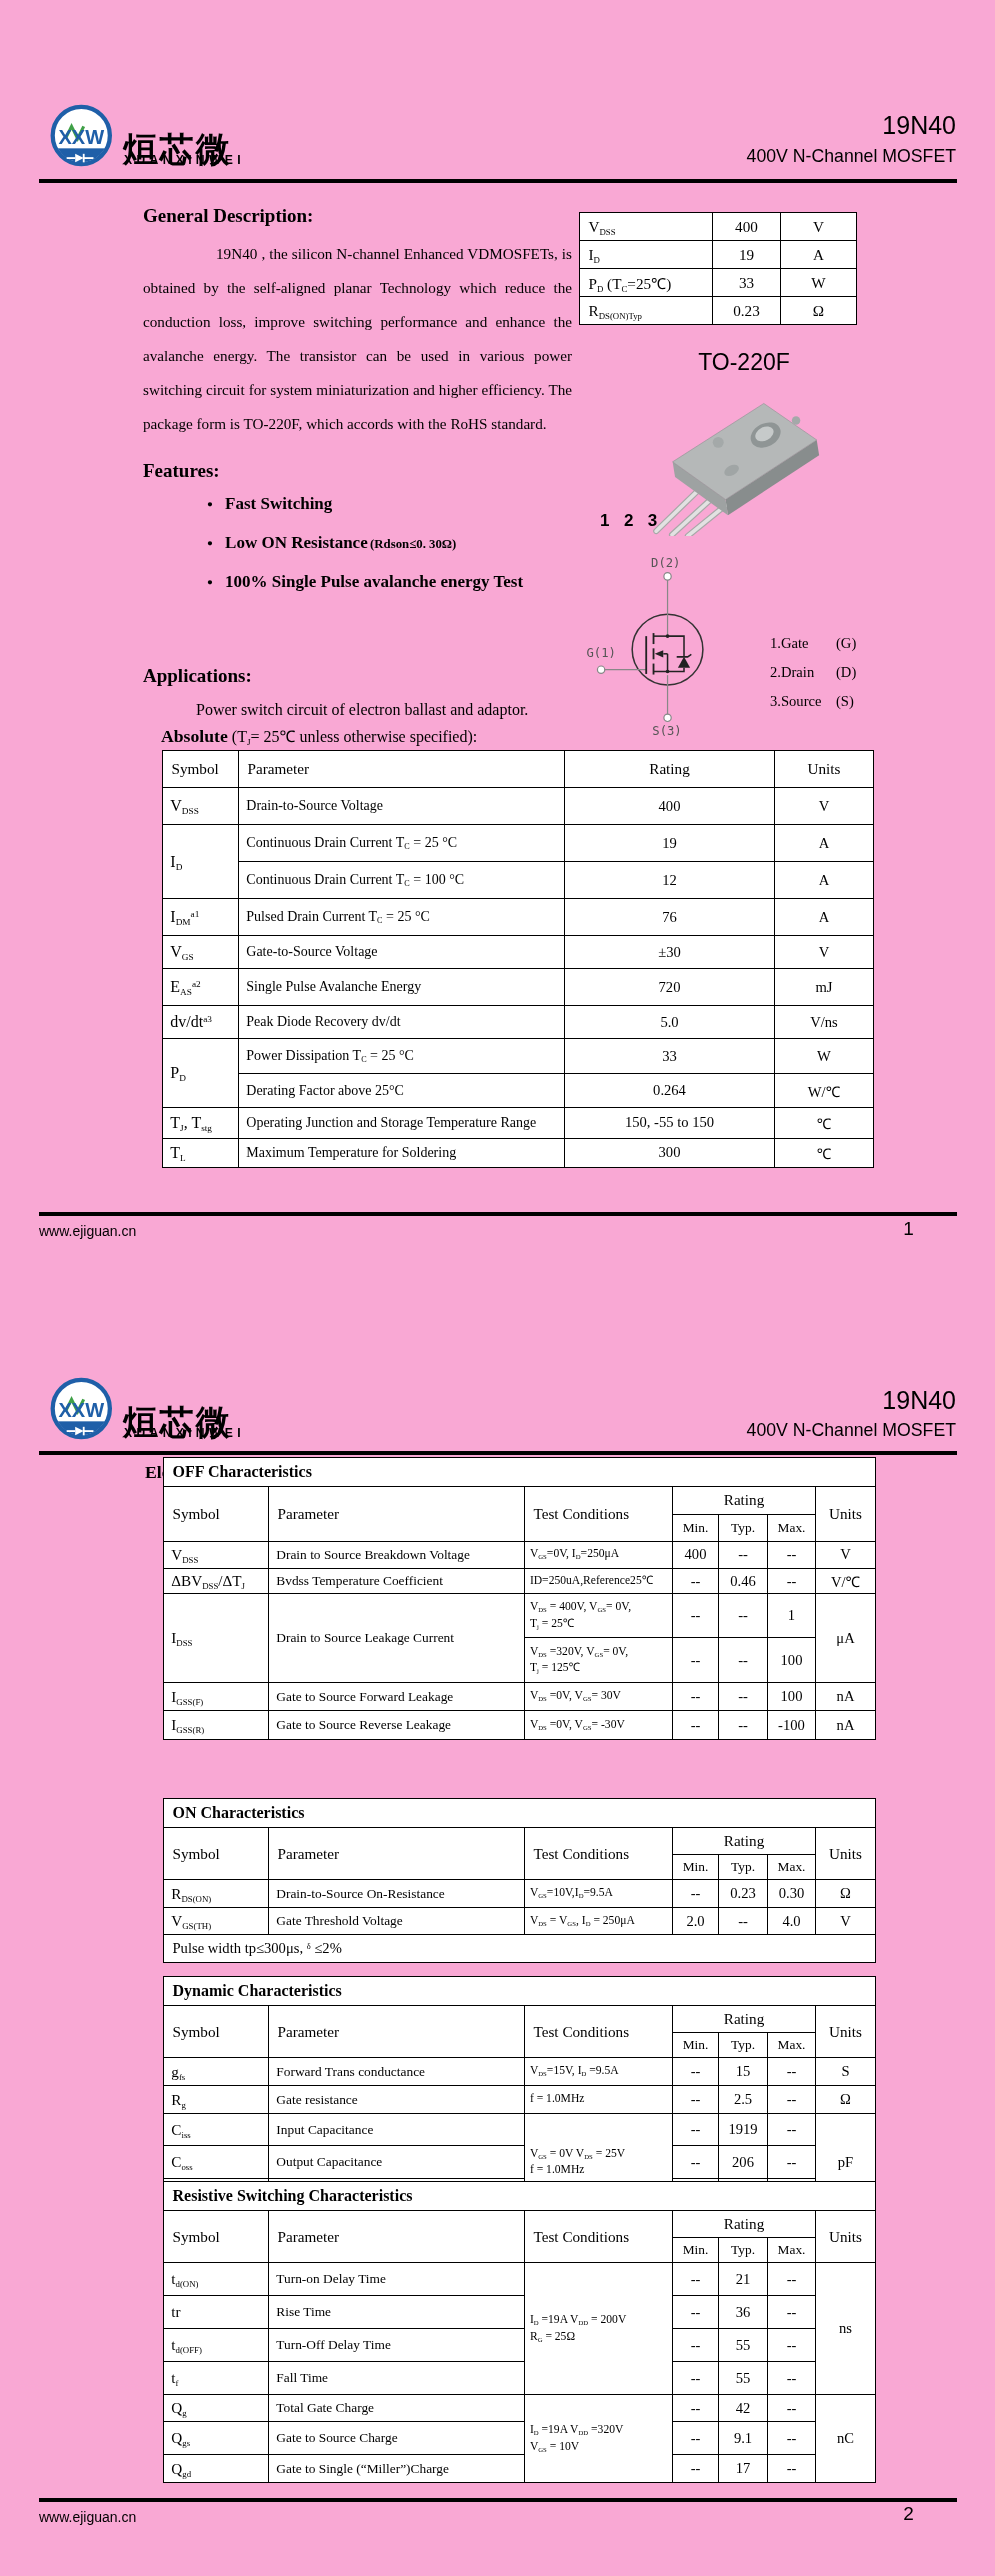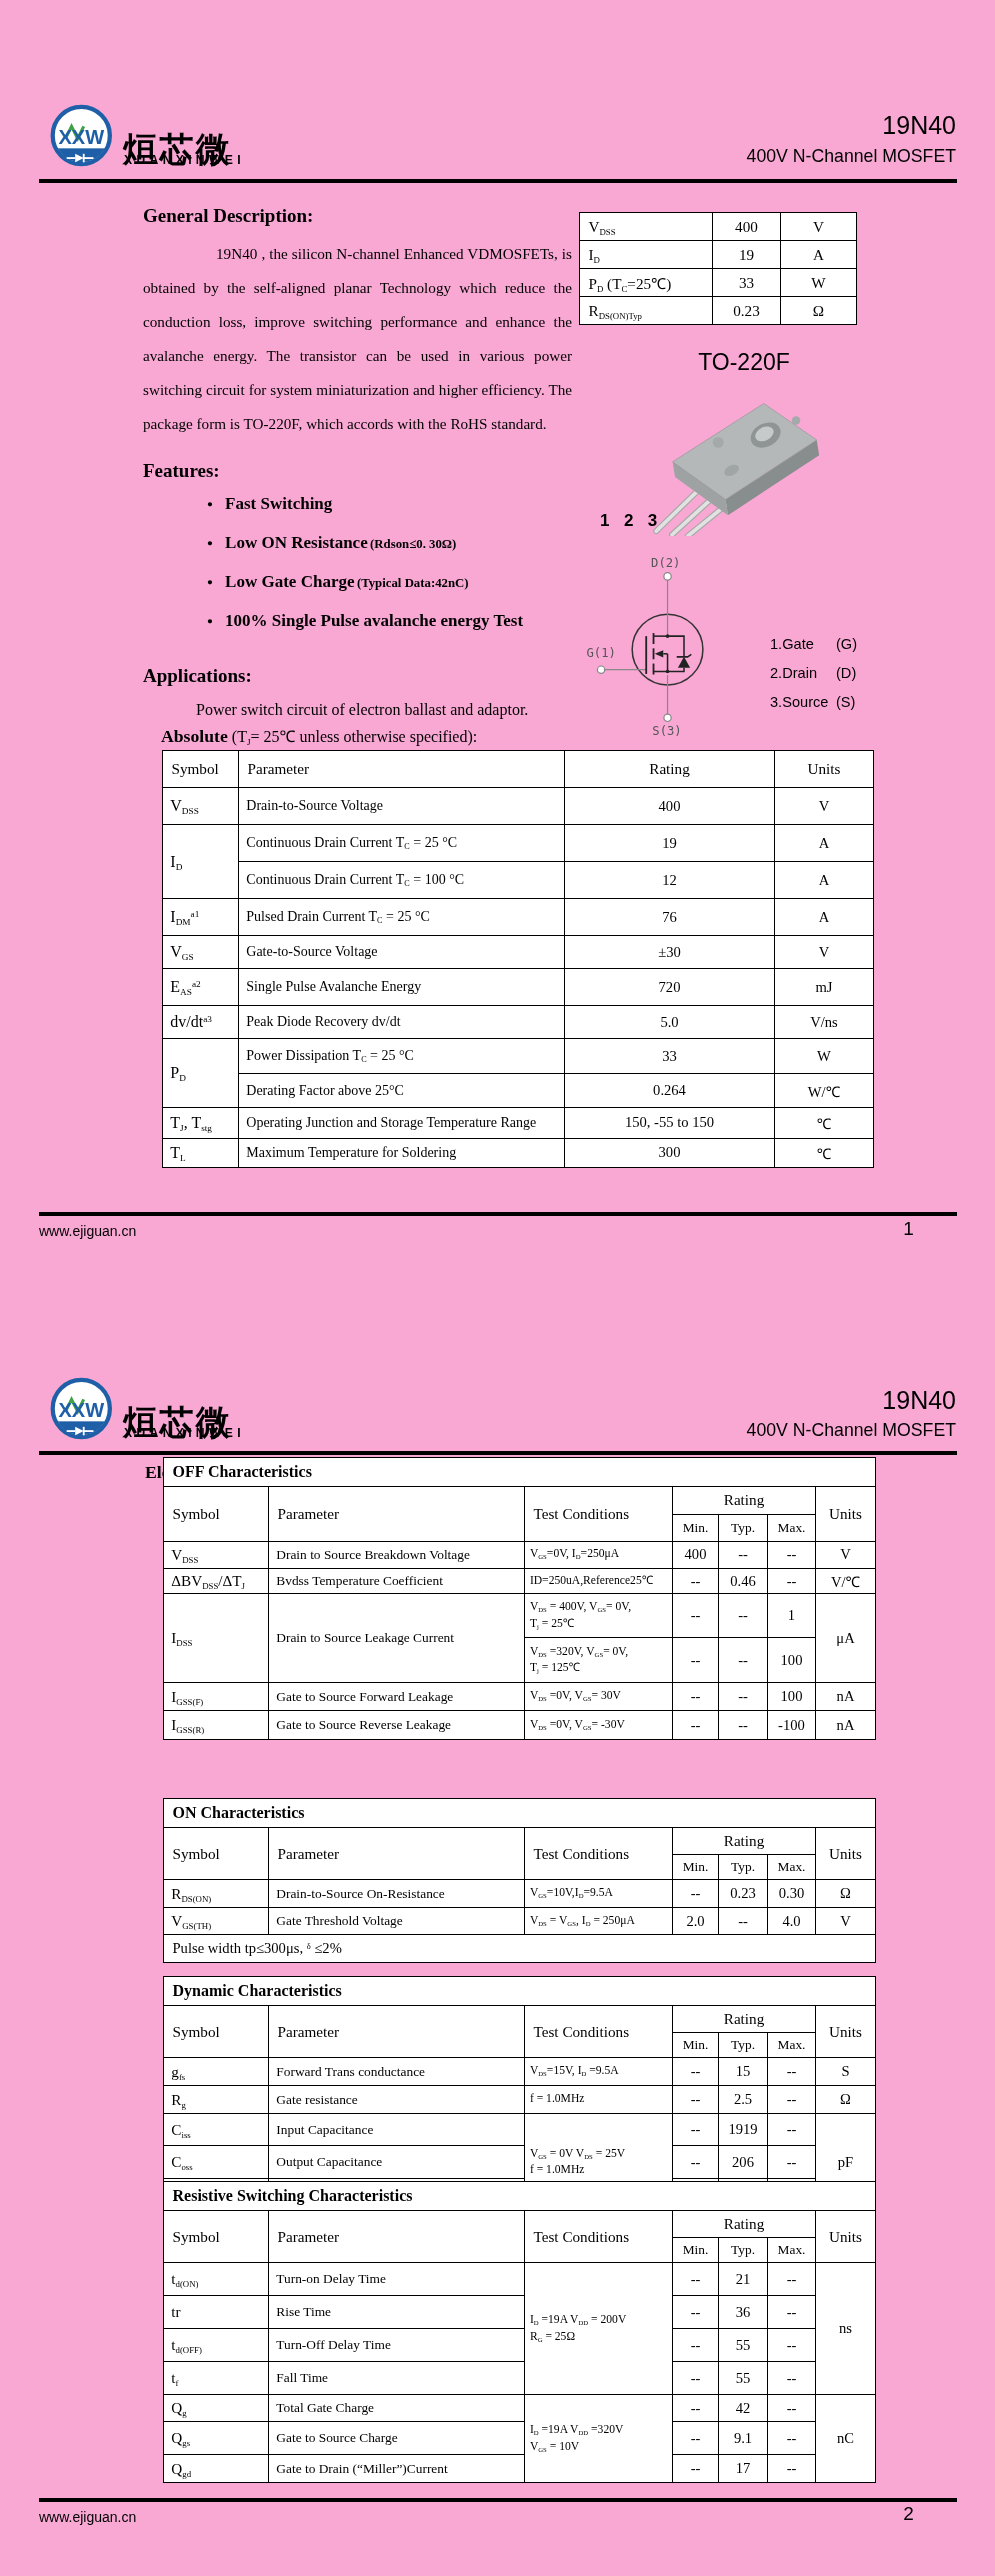--- a/index.html
+++ b/index.html
@@ -23,21 +23,21 @@
 .gtext{position:absolute;left:143px;top:237px;width:429px;font-size:15.2px;line-height:34px;
   text-align:justify;text-indent:73px;}
 .sumt{position:absolute;left:579px;top:212px;border-collapse:collapse;table-layout:fixed;background:#fff;}
 .sumt td{border:1.2px solid #000;font-size:15.2px;height:25px;}
 .sumt .sl{text-align:left;padding-left:8.5px;}
 .sumt .sv,.sumt .su{text-align:center;}
 .pkgname{position:absolute;left:634px;top:349px;width:220px;text-align:center;font-size:23px;
   font-family:"Liberation Sans",sans-serif;}
 .pins123{position:absolute;left:600px;top:511px;font-size:17px;font-weight:bold;
   font-family:"Liberation Sans",sans-serif;word-spacing:7.3px;letter-spacing:1.2px;}
-.pinlist{position:absolute;left:770px;top:629px;font-size:14.6px;font-family:Liberation Sans, sans-serif;}
+.pinlist{position:absolute;left:770px;top:629px;font-size:14.6px;font-family:Liberation Serif, serif;}
 .pinrow{display:flex;height:29px;align-items:center;}
 .pinrow .pn{width:66px;}
 .feat{position:absolute;left:207px;top:494px;}
 .fitem{height:39px;display:flex;align-items:baseline;}
 .fitem::before{content:"●";font-size:9.8px;margin-right:12.2px;position:relative;top:-2.4px;}
 .fmain{font-size:17px;font-weight:bold;}
 .fnote{font-size:12.8px;font-weight:bold;margin-left:2.4px;}
 .apptext{position:absolute;left:196px;top:701px;font-size:16px;}
 .dt{position:absolute;border-collapse:collapse;table-layout:fixed;background:#fff;border:1.8px solid #000;
   font-family:"Liberation Serif",serif;}
@@ -97,24 +97,20 @@
   <div class="feat">
     <div class="fitem">
       <span class="fmain">Fast Switching</span>
       <span class="fnote"></span>
     </div>
     <div class="fitem">
       <span class="fmain">Low ON Resistance</span>
       <span class="fnote">(Rdson≤0. 30Ω)</span>
     </div>
     <div class="fitem">
-      <span class="fmain">Low Gate Charge</span>
-      <span class="fnote">  (Typical Data:42nC)</span>
-    </div>
-    <div class="fitem">
       <span class="fmain">100% Single Pulse avalanche energy Test</span>
       <span class="fnote"></span>
     </div>
   </div>
 
   <div class="h1" style="left:143px;top:665px;font-size:19px;">Applications:</div>
   <div class="apptext">Power switch circuit of electron ballast and adaptor.</div>
 
   <table class="sumt">
     <colgroup>
@@ -598,21 +594,21 @@
     </tr>
     <tr style="height:33px">
       <td class="cs"><span>Q</span><sub>gs</sub></td>
       <td class="cp">Gate to Source Charge</td>
       <td class="cv">--</td>
       <td class="cv">9.1</td>
       <td class="cv">--</td>
     </tr>
     <tr style="height:28px">
       <td class="cs"><span>Q</span><sub>gd</sub></td>
-      <td class="cp">Gate to Drain (“Miller”)Current</td>
+      <td class="cp">Gate to Single (“Miller”)Charge</td>
       <td class="cv">--</td>
       <td class="cv">17</td>
       <td class="cv">--</td>
     </tr>
   </tbody>
     </table>
 
   <div class="rule" style="top:2498px;"></div>
   <div class="footer-site" style="top:2509px;">www.ejiguan.cn</div>
   <div class="footer-page" style="top:2503px;">2</div>

